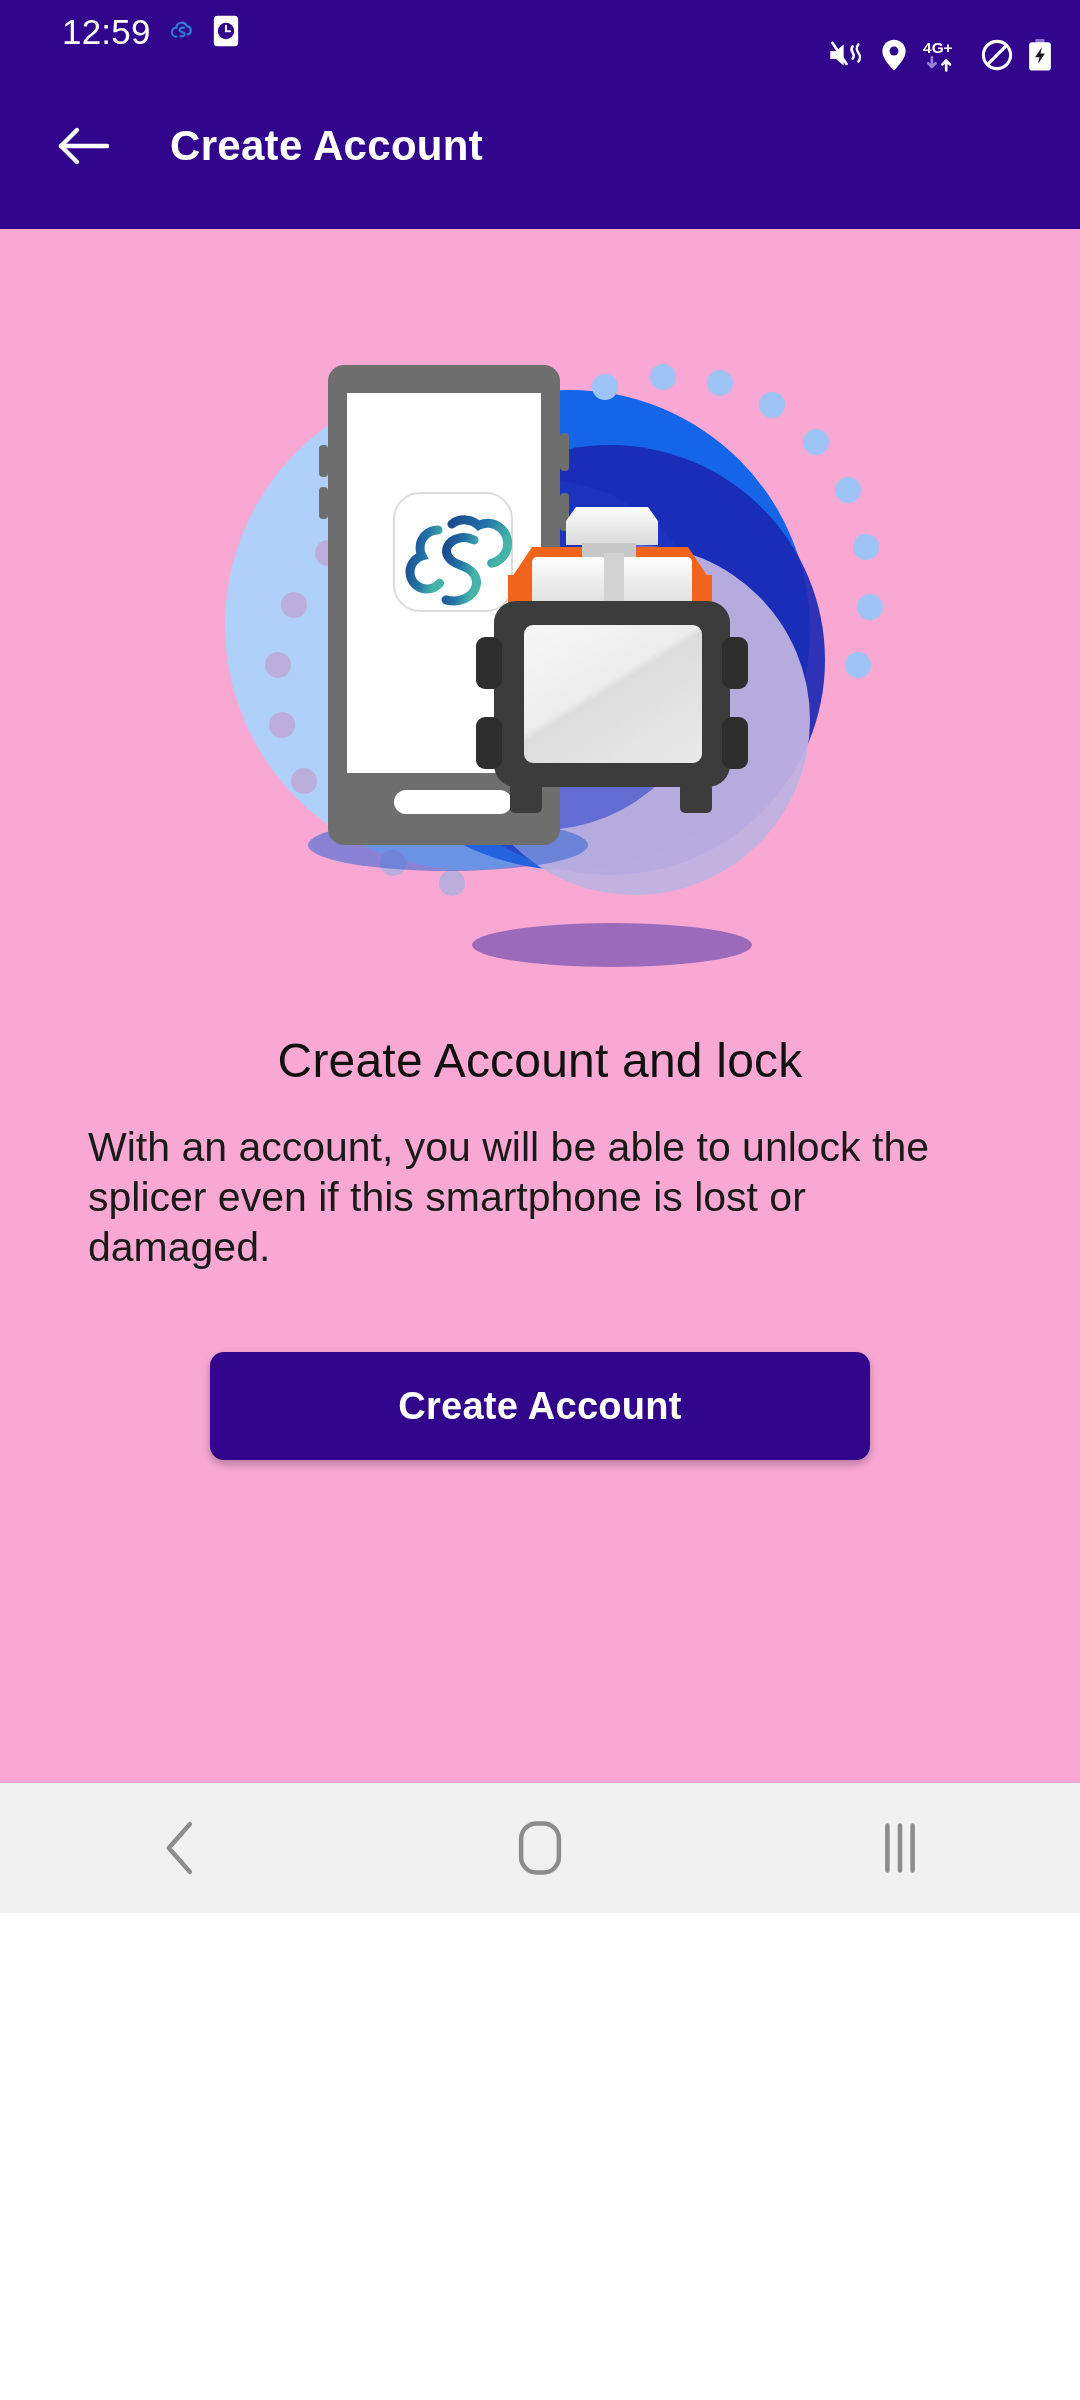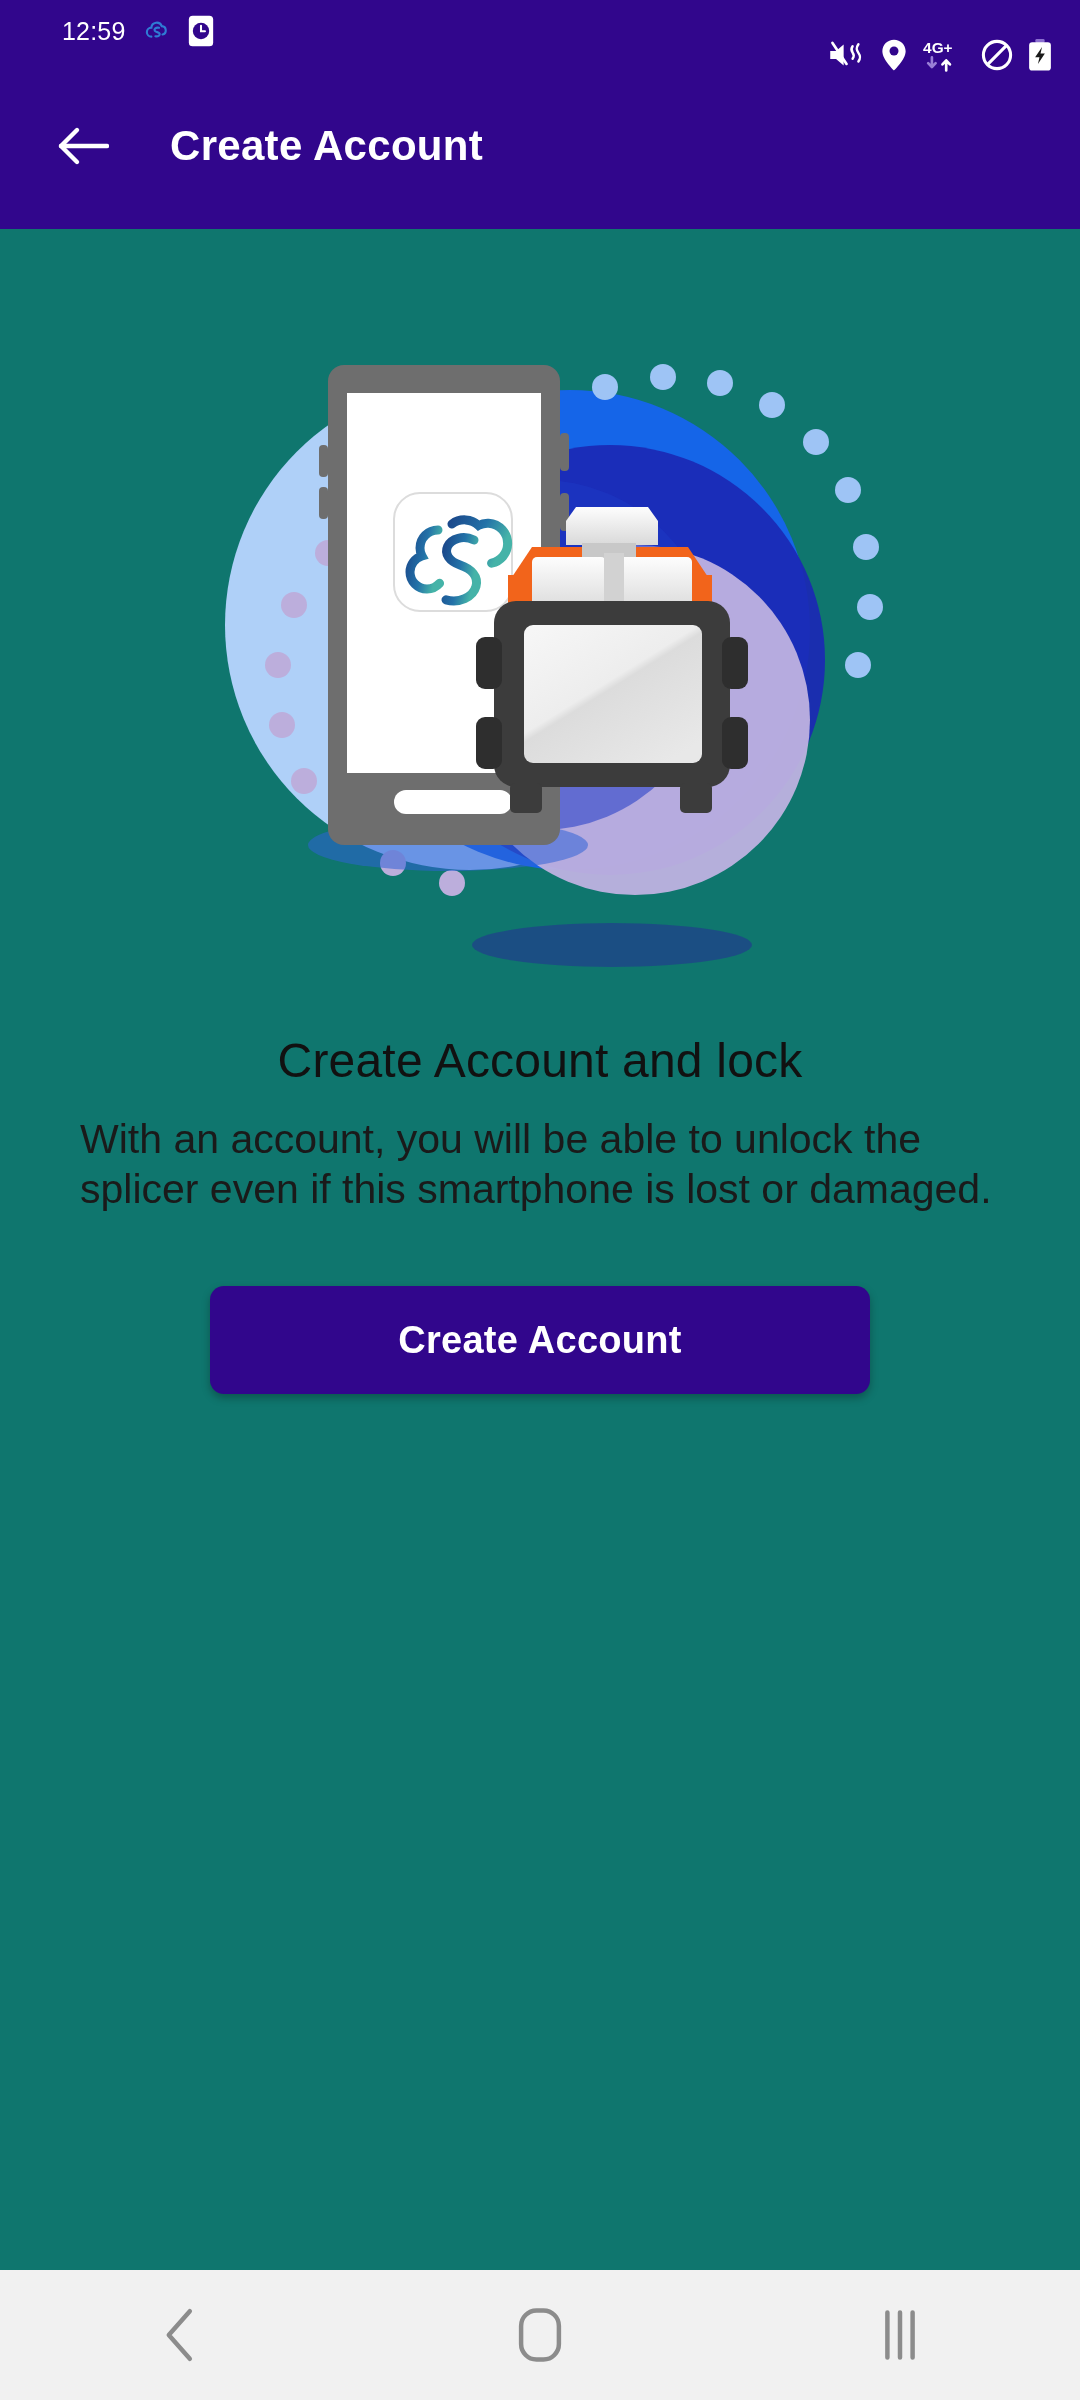--- a/index.html
+++ b/index.html
@@ -25,21 +25,21 @@
     padding: 0 28px 0 62px;
     box-sizing: border-box;
   }
   .status-left {
     display: flex;
     align-items: center;
     gap: 16px;
   }
   .clock {
     color: #ffffff;
-    font-size: 25px;
+    font-size: 35px;
     letter-spacing: 0.2px;
     line-height: 1;
   }
   .status-right {
     display: flex;
     align-items: center;
     gap: 15px;
     margin-top: 48px;
   }
   .sicon { display: block; }
@@ -64,22 +64,22 @@
   .app-title {
     color: #ffffff;
     font-size: 42px;
     font-weight: bold;
     margin-left: 52px;
     letter-spacing: 0.3px;
   }
 
   
   .content {
-    background: #0f766e;
-    height: 2171px;
+    background: #f9a8d4;
+    height: 1684px;
     position: relative;
   }
 
   .illus-wrap {
     width: 100%;
     display: flex;
     justify-content: center;
     padding-top: 96px;
     box-sizing: border-box;
   }
@@ -89,21 +89,21 @@
     margin: 0;
     padding-top: 48px;
     text-align: center;
     font-size: 48px;
     font-weight: normal;
     color: #111111;
     letter-spacing: 0.2px;
   }
 
   .body-text {
-    margin: 0;
+    margin: 8px;
     padding: 26px 80px 0 80px;
     font-size: 41px;
     line-height: 1.22;
     color: #1a1a1a;
     box-sizing: border-box;
   }
 
   .cta-wrap {
     display: flex;
     justify-content: center;

